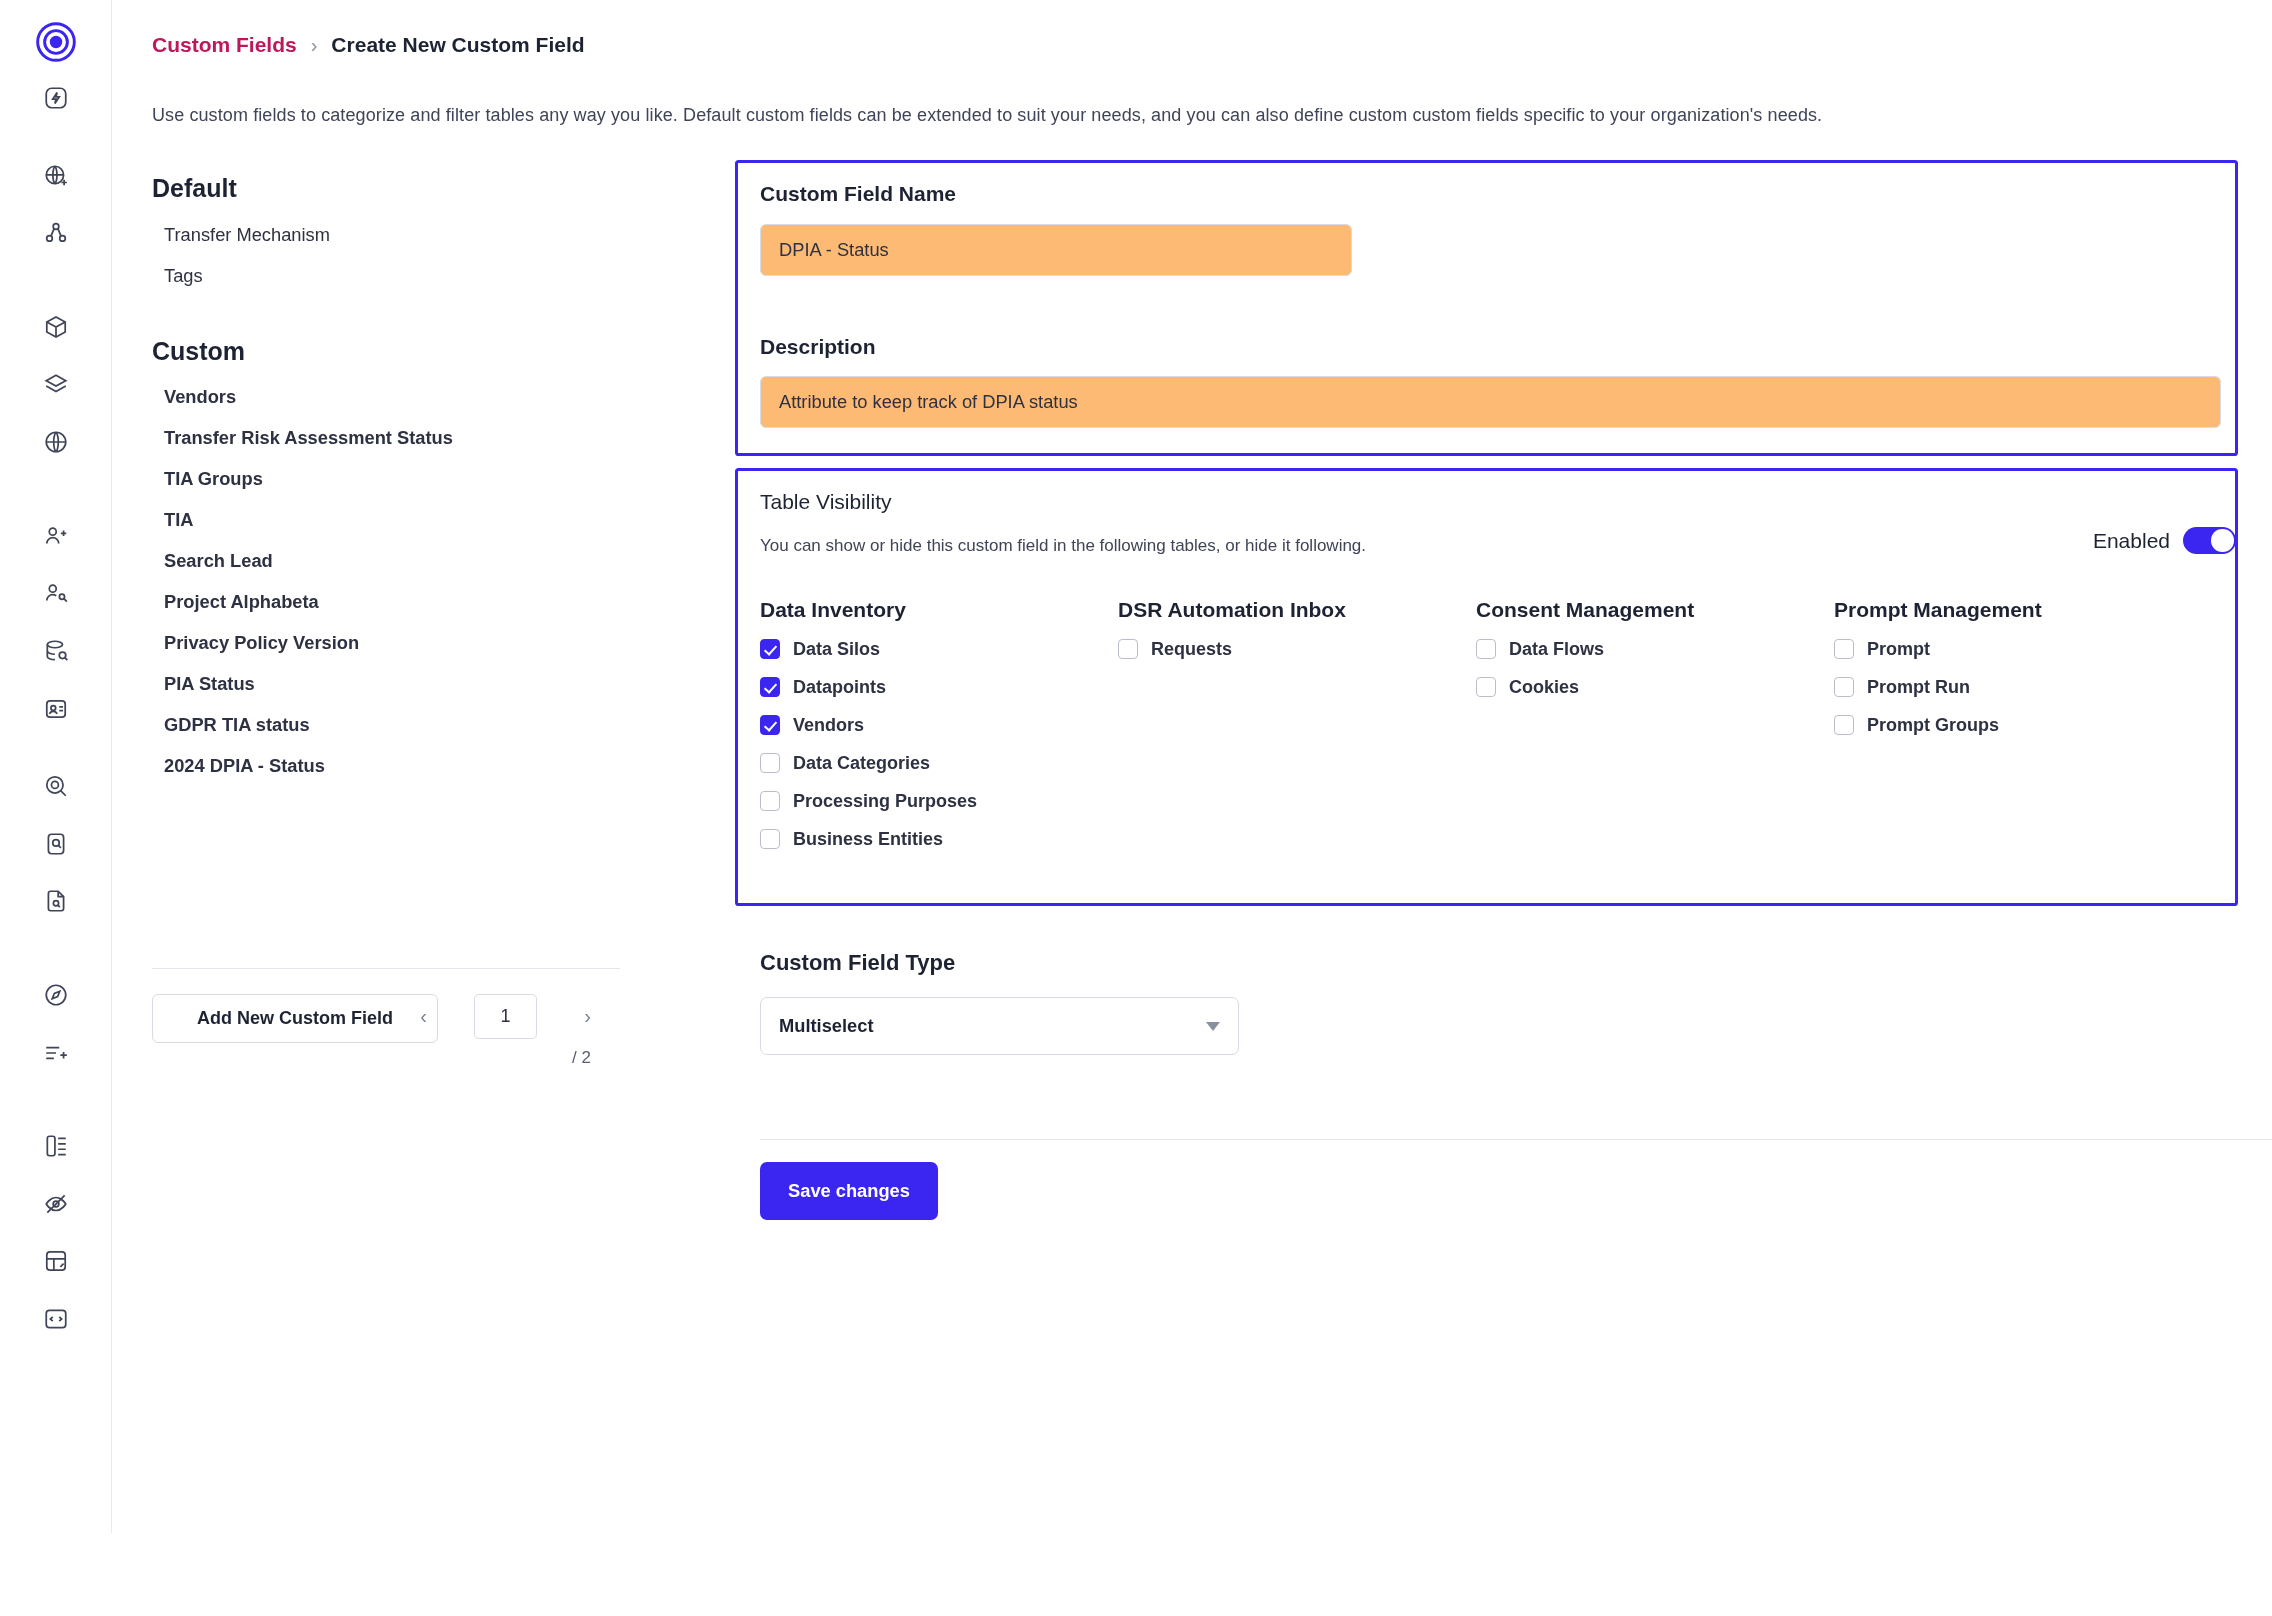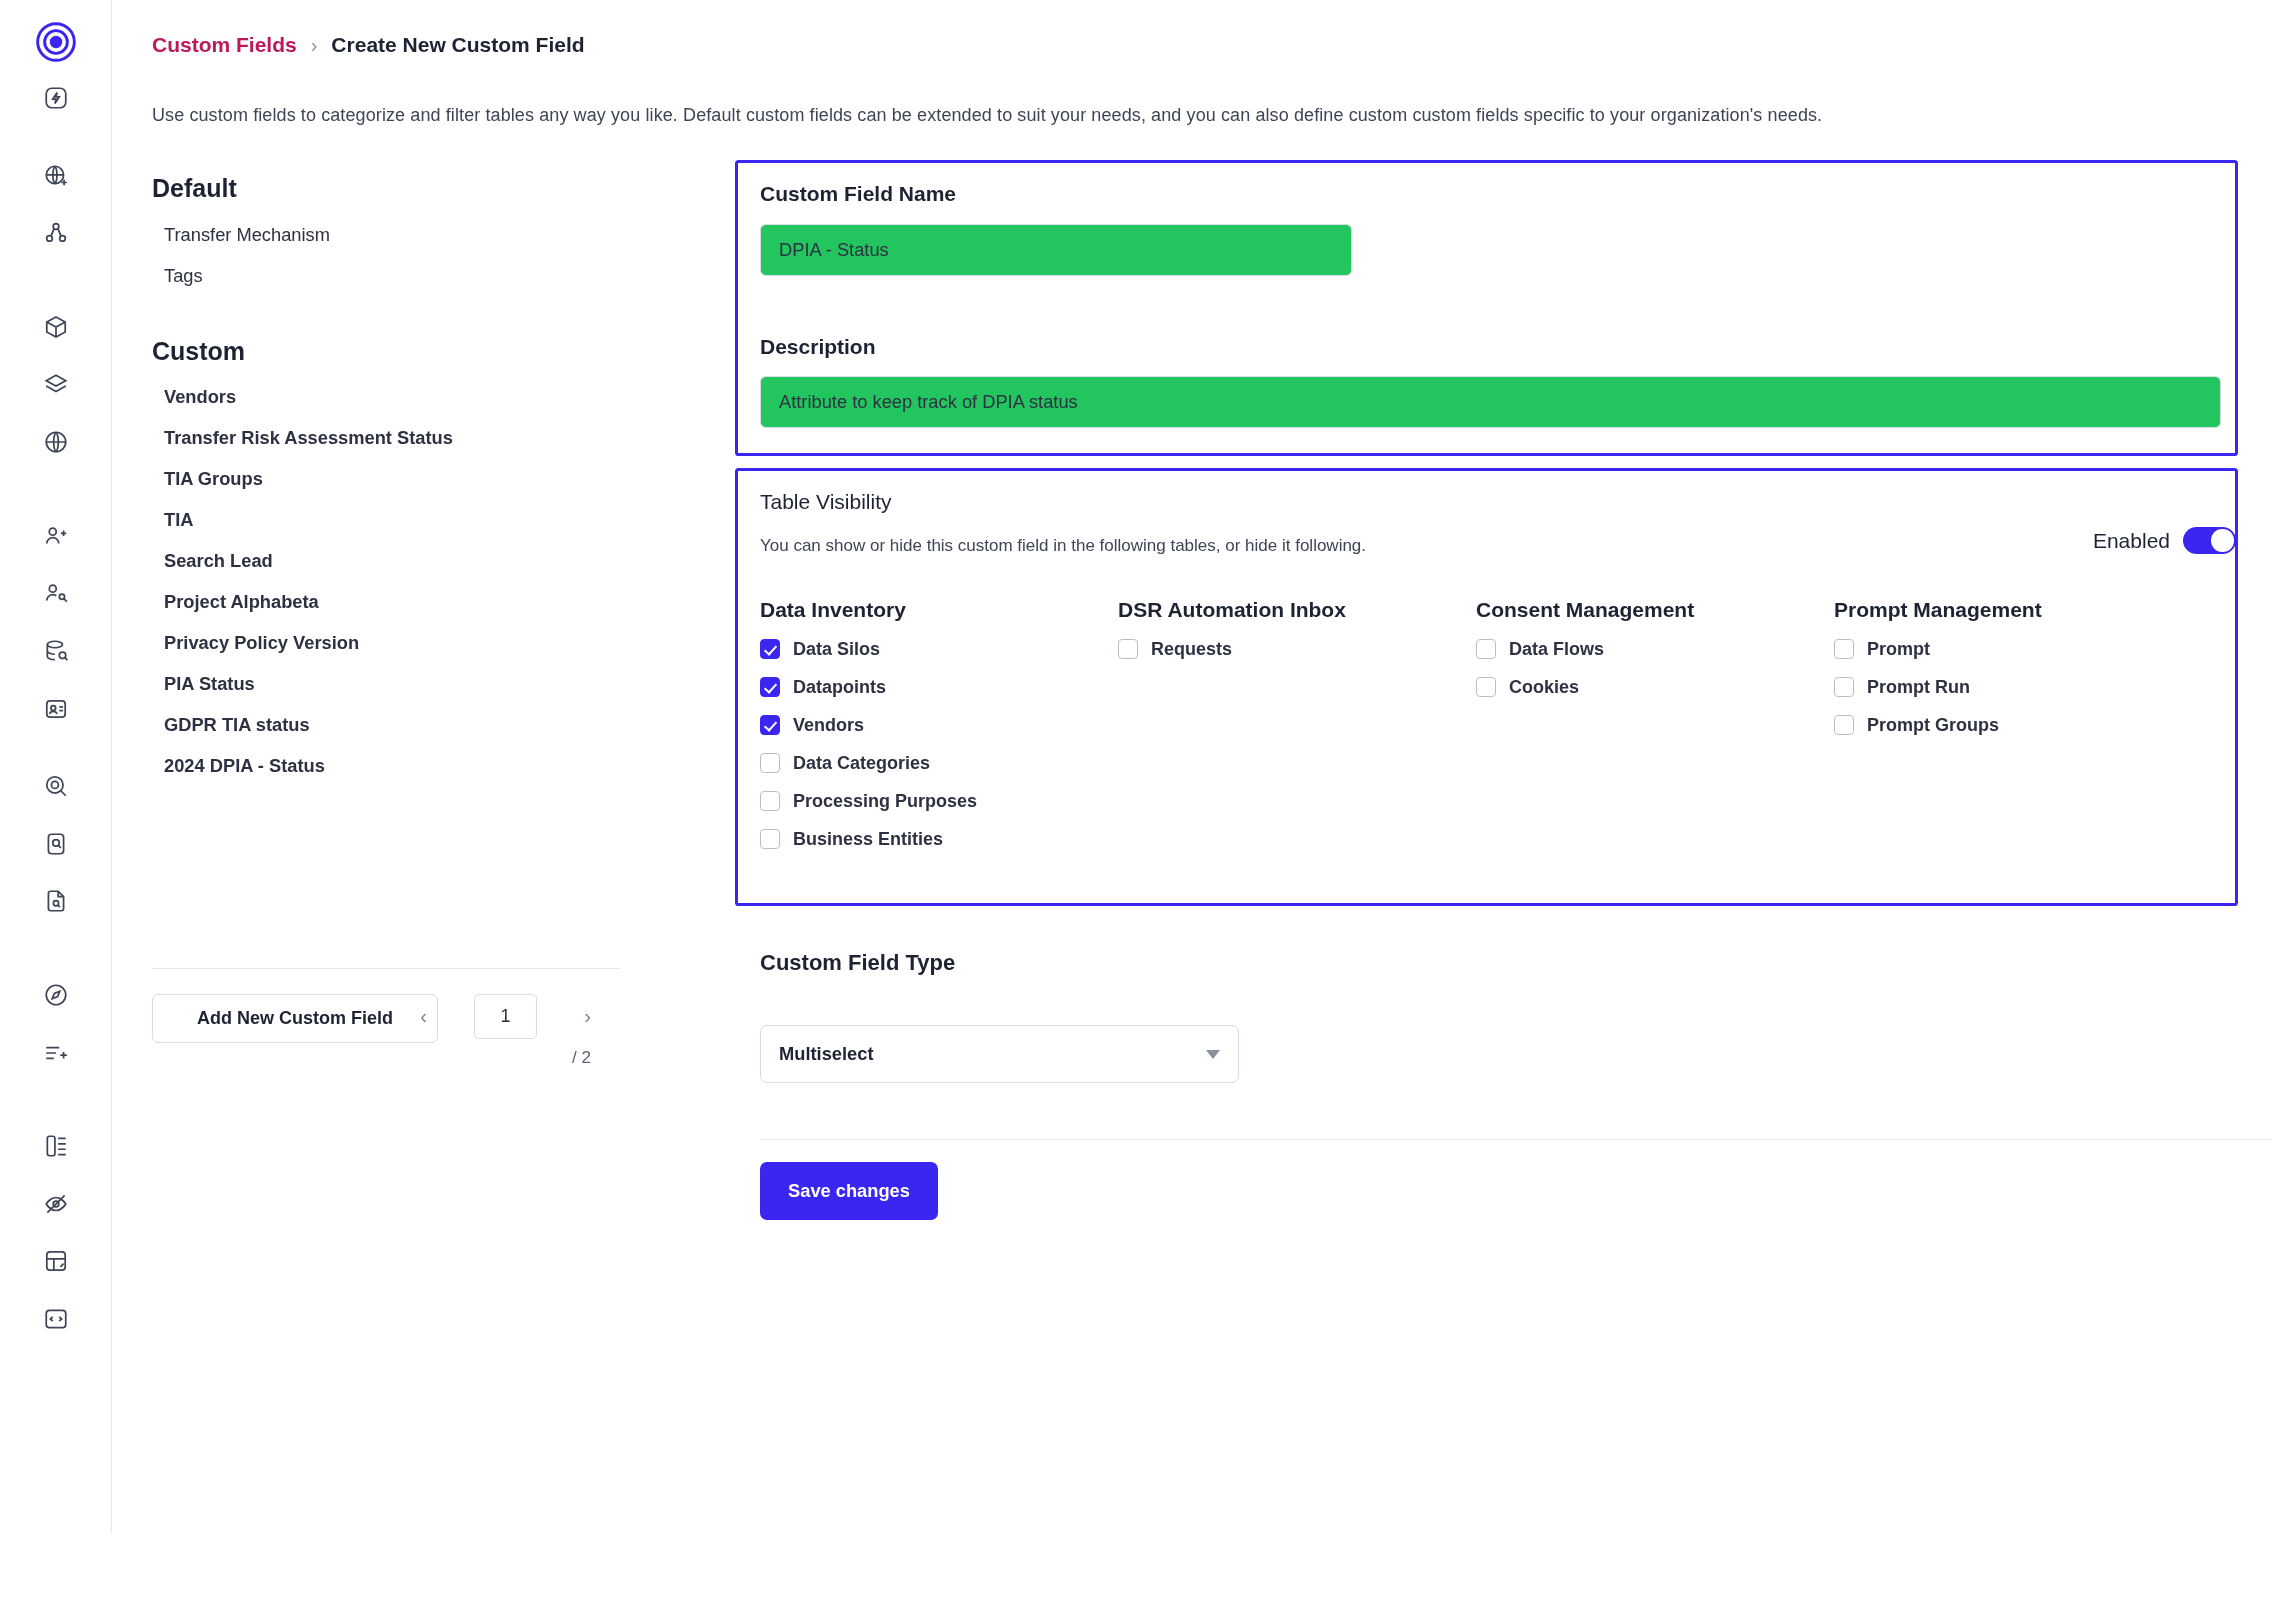--- a/index.html
+++ b/index.html
@@ -144,21 +144,21 @@
   .lbl {
     position: absolute;
     font-size: 21px;
     font-weight: bold;
     color: #1d2333;
   }
   .input-box {
     position: absolute;
     border: 1.2px solid #d8dbe3;
     border-radius: 6px;
-    background: #22c55e;
+    background: #fdba74;
     display: flex; align-items: center;
     padding-left: 18px;
     font-size: 18.3px;
     color: #2d3142;
   }
 
   #lbl-name { left: 648px; top: 182px; }
   #input-name { left: 648px; top: 224px; width: 592px; height: 52px; }
   #lbl-desc { left: 648px; top: 335px; }
   #input-desc { left: 648px; top: 376px; width: 1461px; height: 52px; }
@@ -247,21 +247,20 @@
     width: 479px; height: 58px;
     border: 1.2px solid #d8dbe3;
     border-radius: 7px;
     background: #fff;
     display: flex; align-items: center;
     padding: 0 18px;
     font-size: 18.3px;
     font-weight: bold;
     color: #1d2333;
     justify-content: space-between;
-    margin-top: 28px;
   }
   .chevron {
     width: 0; height: 0;
     border-left: 7.7px solid transparent;
     border-right: 7.7px solid transparent;
     border-top: 9px solid #8b90a0;
   }
 
   .bottom-divider {
     position: absolute;

